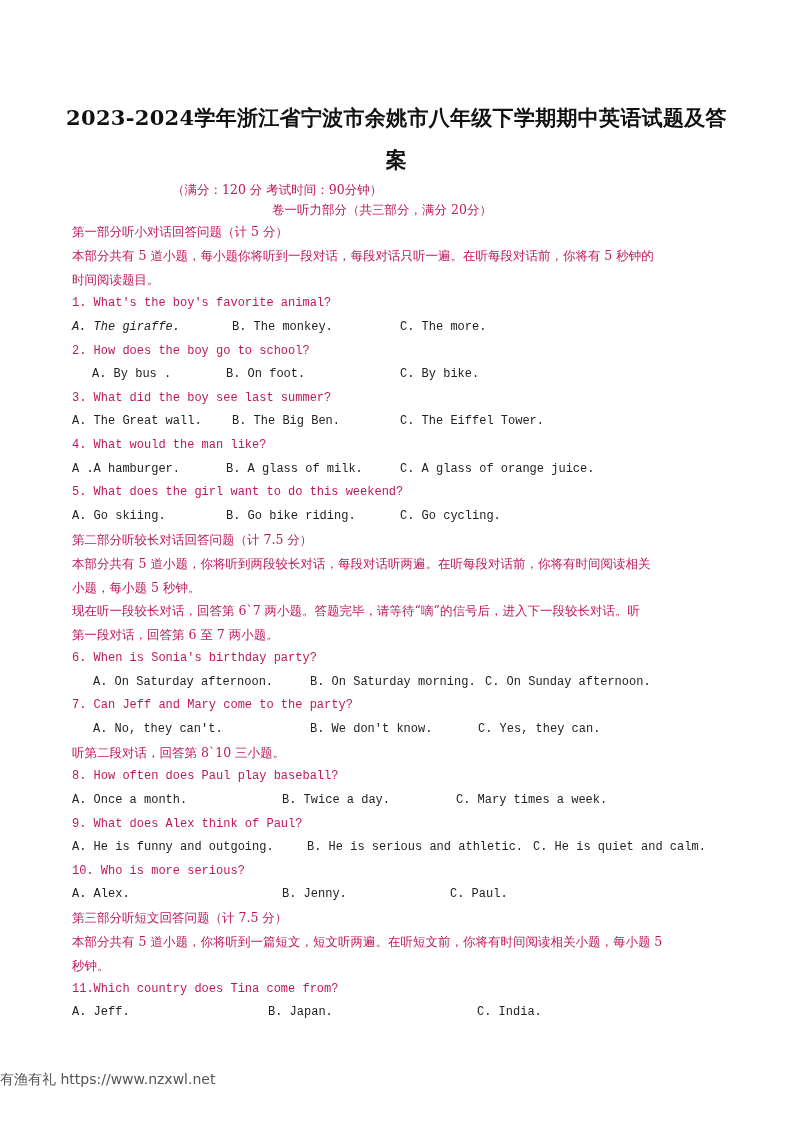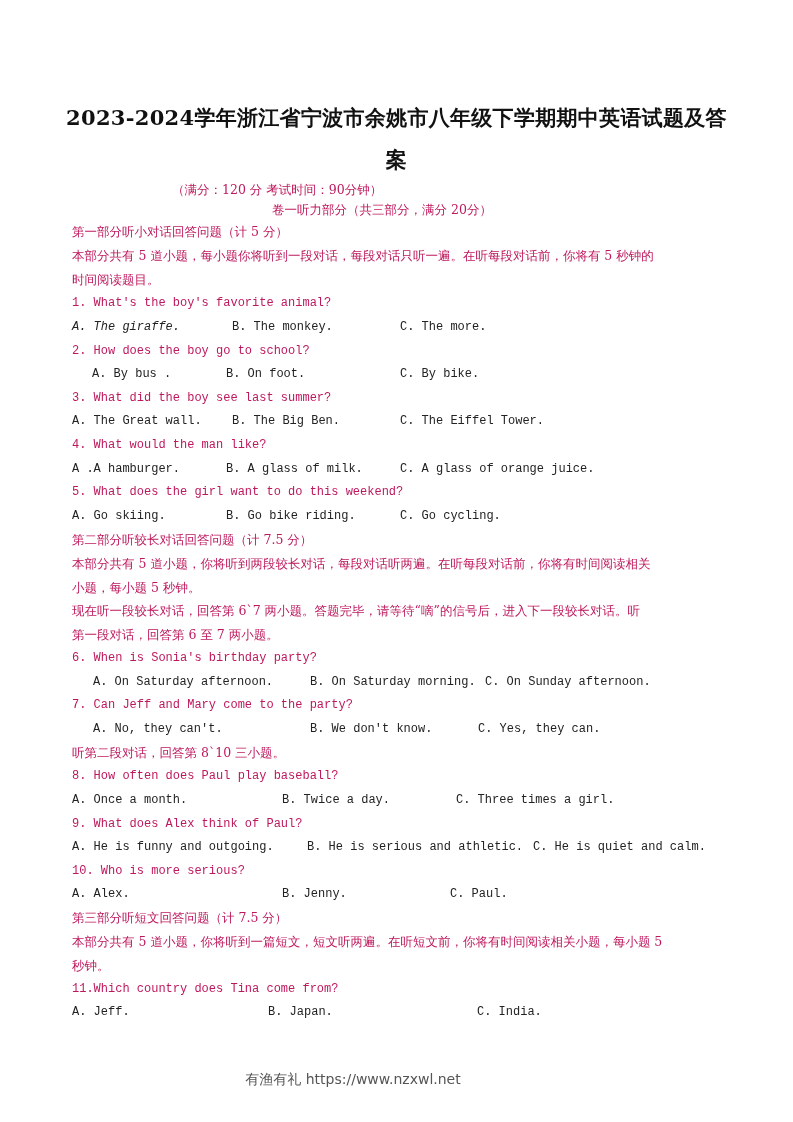--- a/index.html
+++ b/index.html
@@ -12,21 +12,21 @@
   }
   .t1 { top: 104px; }
   .t2 { top: 146px; }
   .line {
     position: absolute; left: 72px; white-space: nowrap;
     font-family: "Liberation Mono", "DejaVu Sans Mono", monospace; font-size: 12px; color: #be185d;
   }
   .cn { font-family: "DejaVu Serif", serif; font-size: 12.5px; }
   .opt { position: absolute; white-space: nowrap; font-family: "Liberation Mono", monospace; font-size: 12px; color: #222; }
   .footer {
-    position: absolute; top: 1071px; left: 0; width: 706px; text-align: center;
+    position: absolute; top: 1071px; left: 0; width: 706px; text-align: left;
     font-family: "DejaVu Sans", sans-serif; font-size: 14px; color: #555;
   }
 </style>
 </head>
 <body>
 
 <div class="page">
 
   <div class="title t1">2023-2024学年浙江省宁波市余姚市八年级下学期期中英语试题及答</div>
   <div class="title t2">案</div>
@@ -77,21 +77,21 @@
   <div class="line" style="top:698px;">7. Can Jeff and Mary come to the party?</div>
   <div class="opt" style="top:722px;left:93px;">A. No, they can't.</div>
   <div class="opt" style="top:722px;left:310px;">B. We don't know.</div>
   <div class="opt" style="top:722px;left:478px;">C. Yes, they can.</div>
 
   <div class="line cn" style="top:745px;">听第二段对话，回答第 8`10 三小题。</div>
 
   <div class="line" style="top:769px;">8. How often does Paul play baseball?</div>
   <div class="opt" style="top:793px;left:72px;">A. Once a month.</div>
   <div class="opt" style="top:793px;left:282px;">B. Twice a day.</div>
-  <div class="opt" style="top:793px;left:456px;">C. Three times a girl.</div>
+  <div class="opt" style="top:793px;left:456px;">C. Mary times a week.</div>
 
   <div class="line" style="top:817px;">9. What does Alex think of Paul?</div>
   <div class="opt" style="top:840px;left:72px;">A. He is funny and outgoing.</div>
   <div class="opt" style="top:840px;left:307px;">B. He is serious and athletic.</div>
   <div class="opt" style="top:840px;left:533px;">C. He is quiet and calm.</div>
 
   <div class="line" style="top:864px;">10. Who is more serious?</div>
   <div class="opt" style="top:887px;left:72px;">A. Alex.</div>
   <div class="opt" style="top:887px;left:282px;">B. Jenny.</div>
   <div class="opt" style="top:887px;left:450px;">C. Paul.</div>

